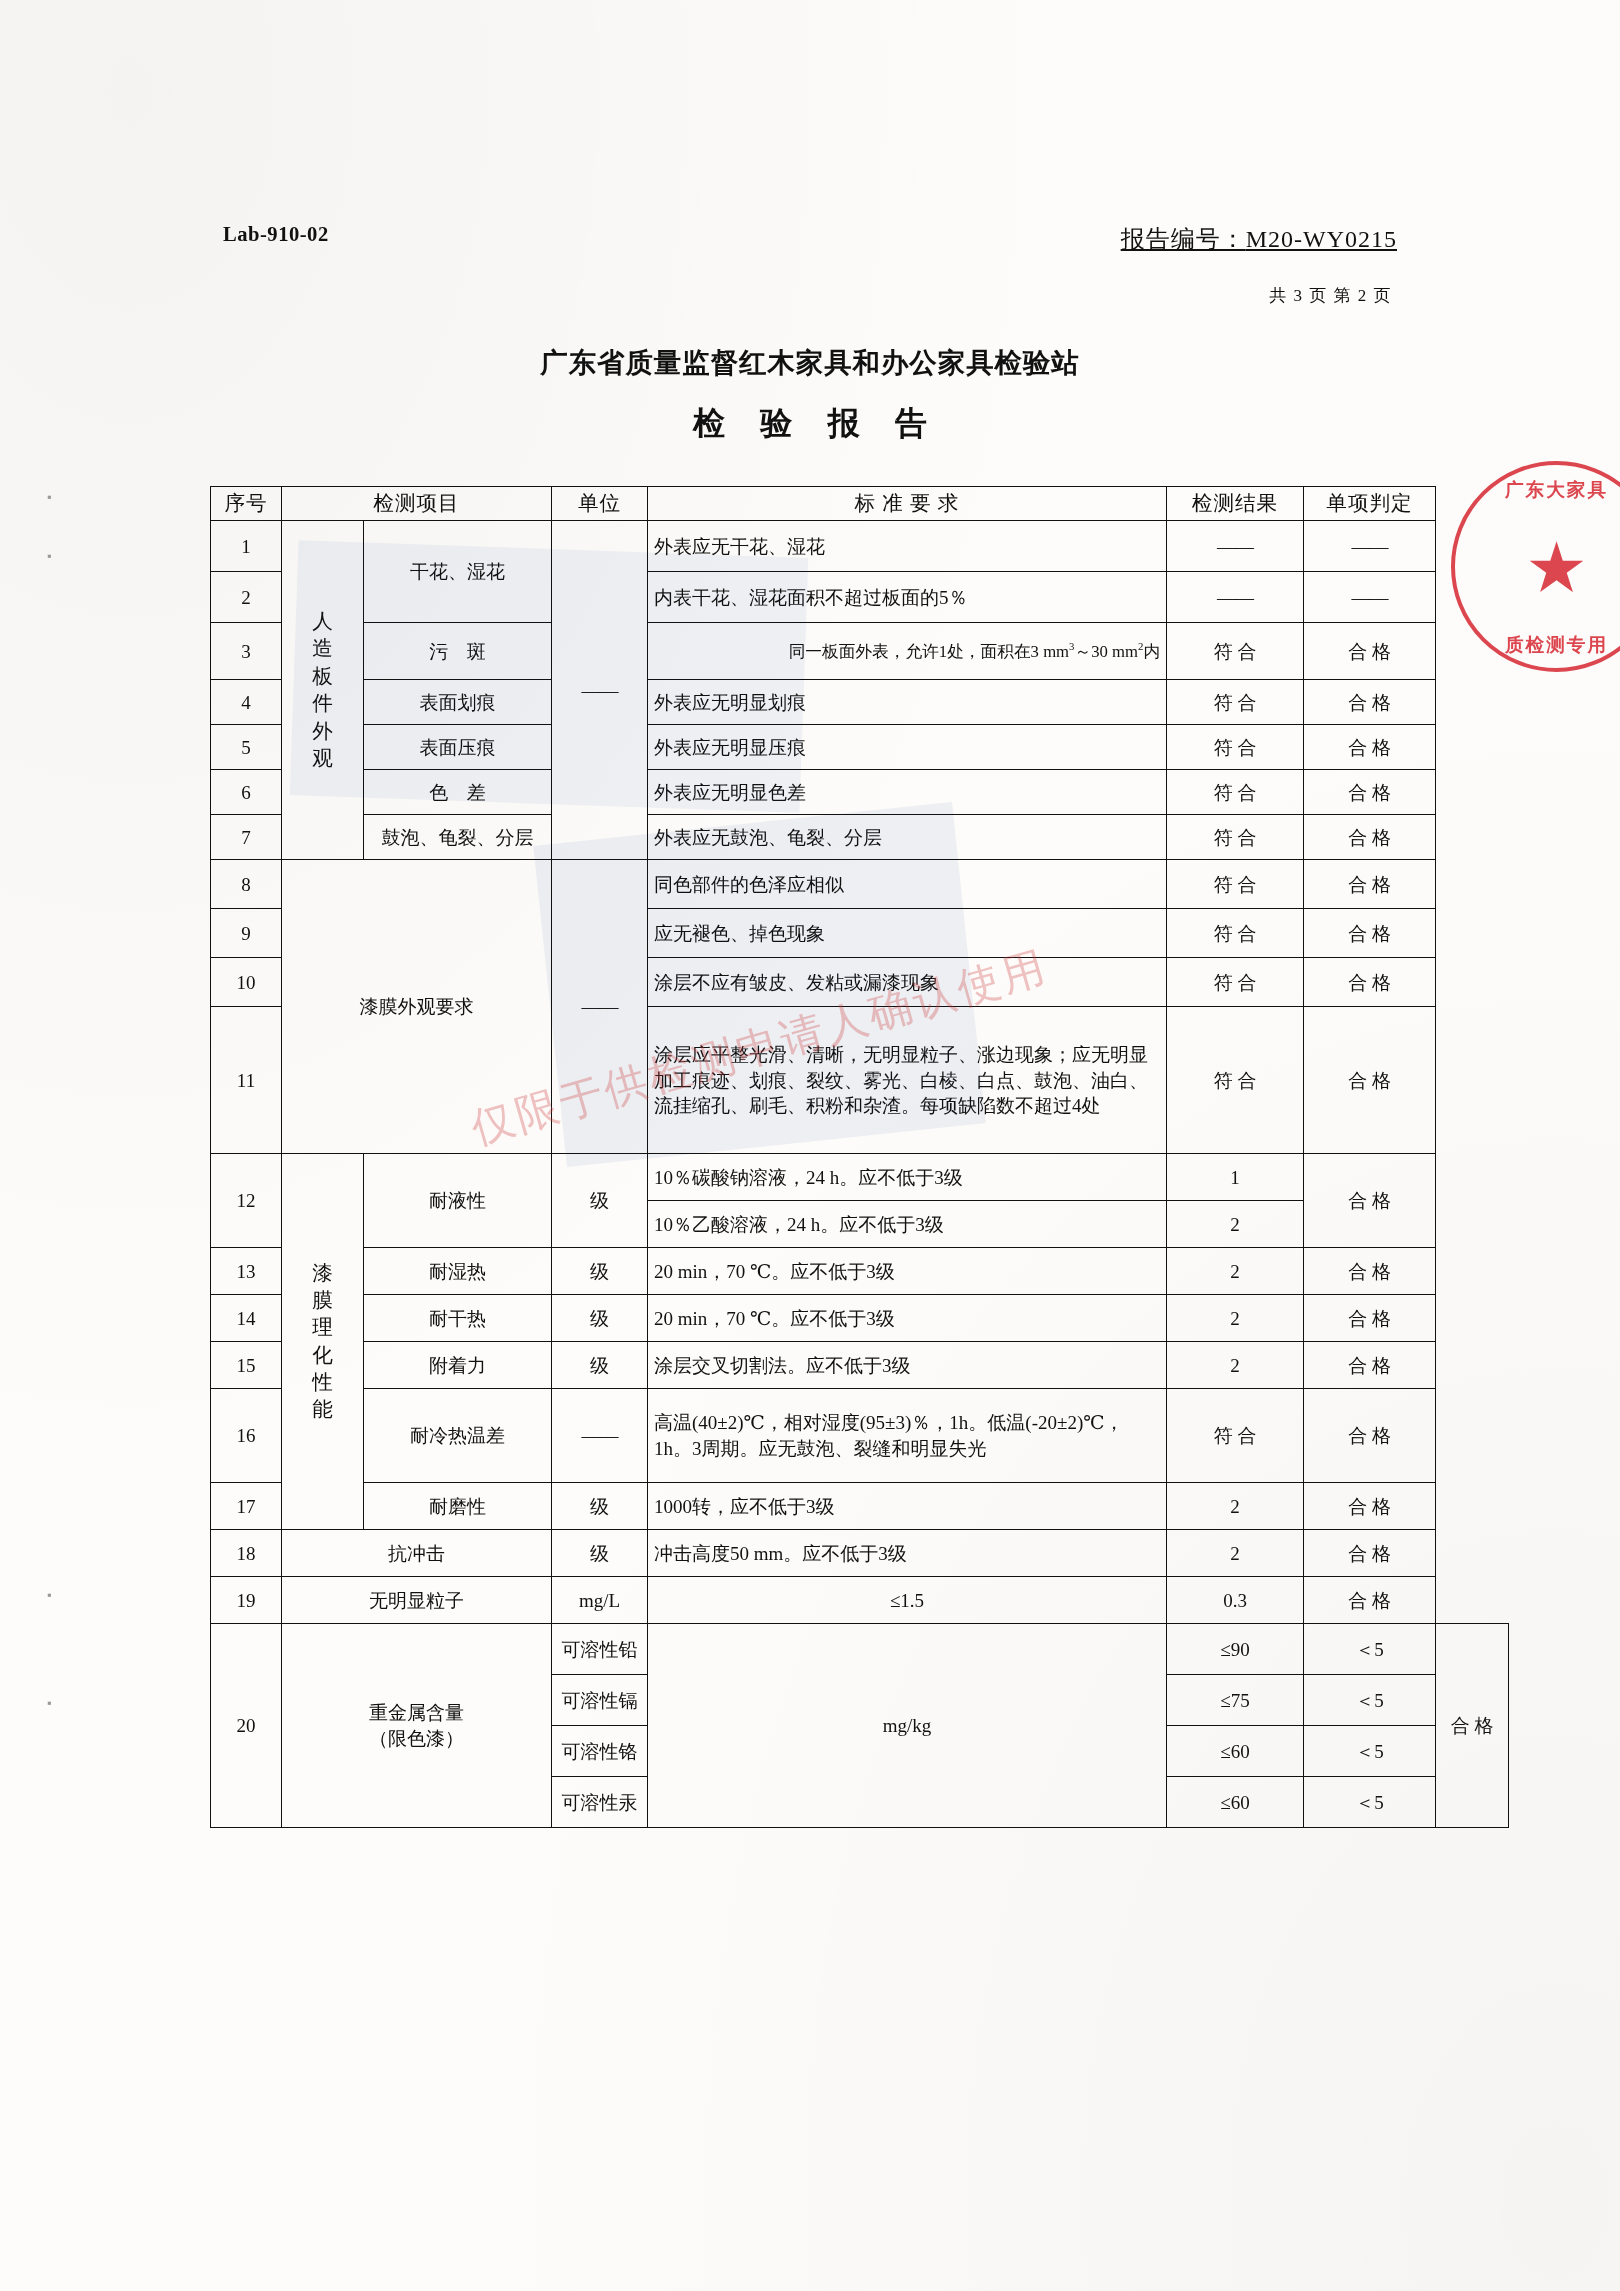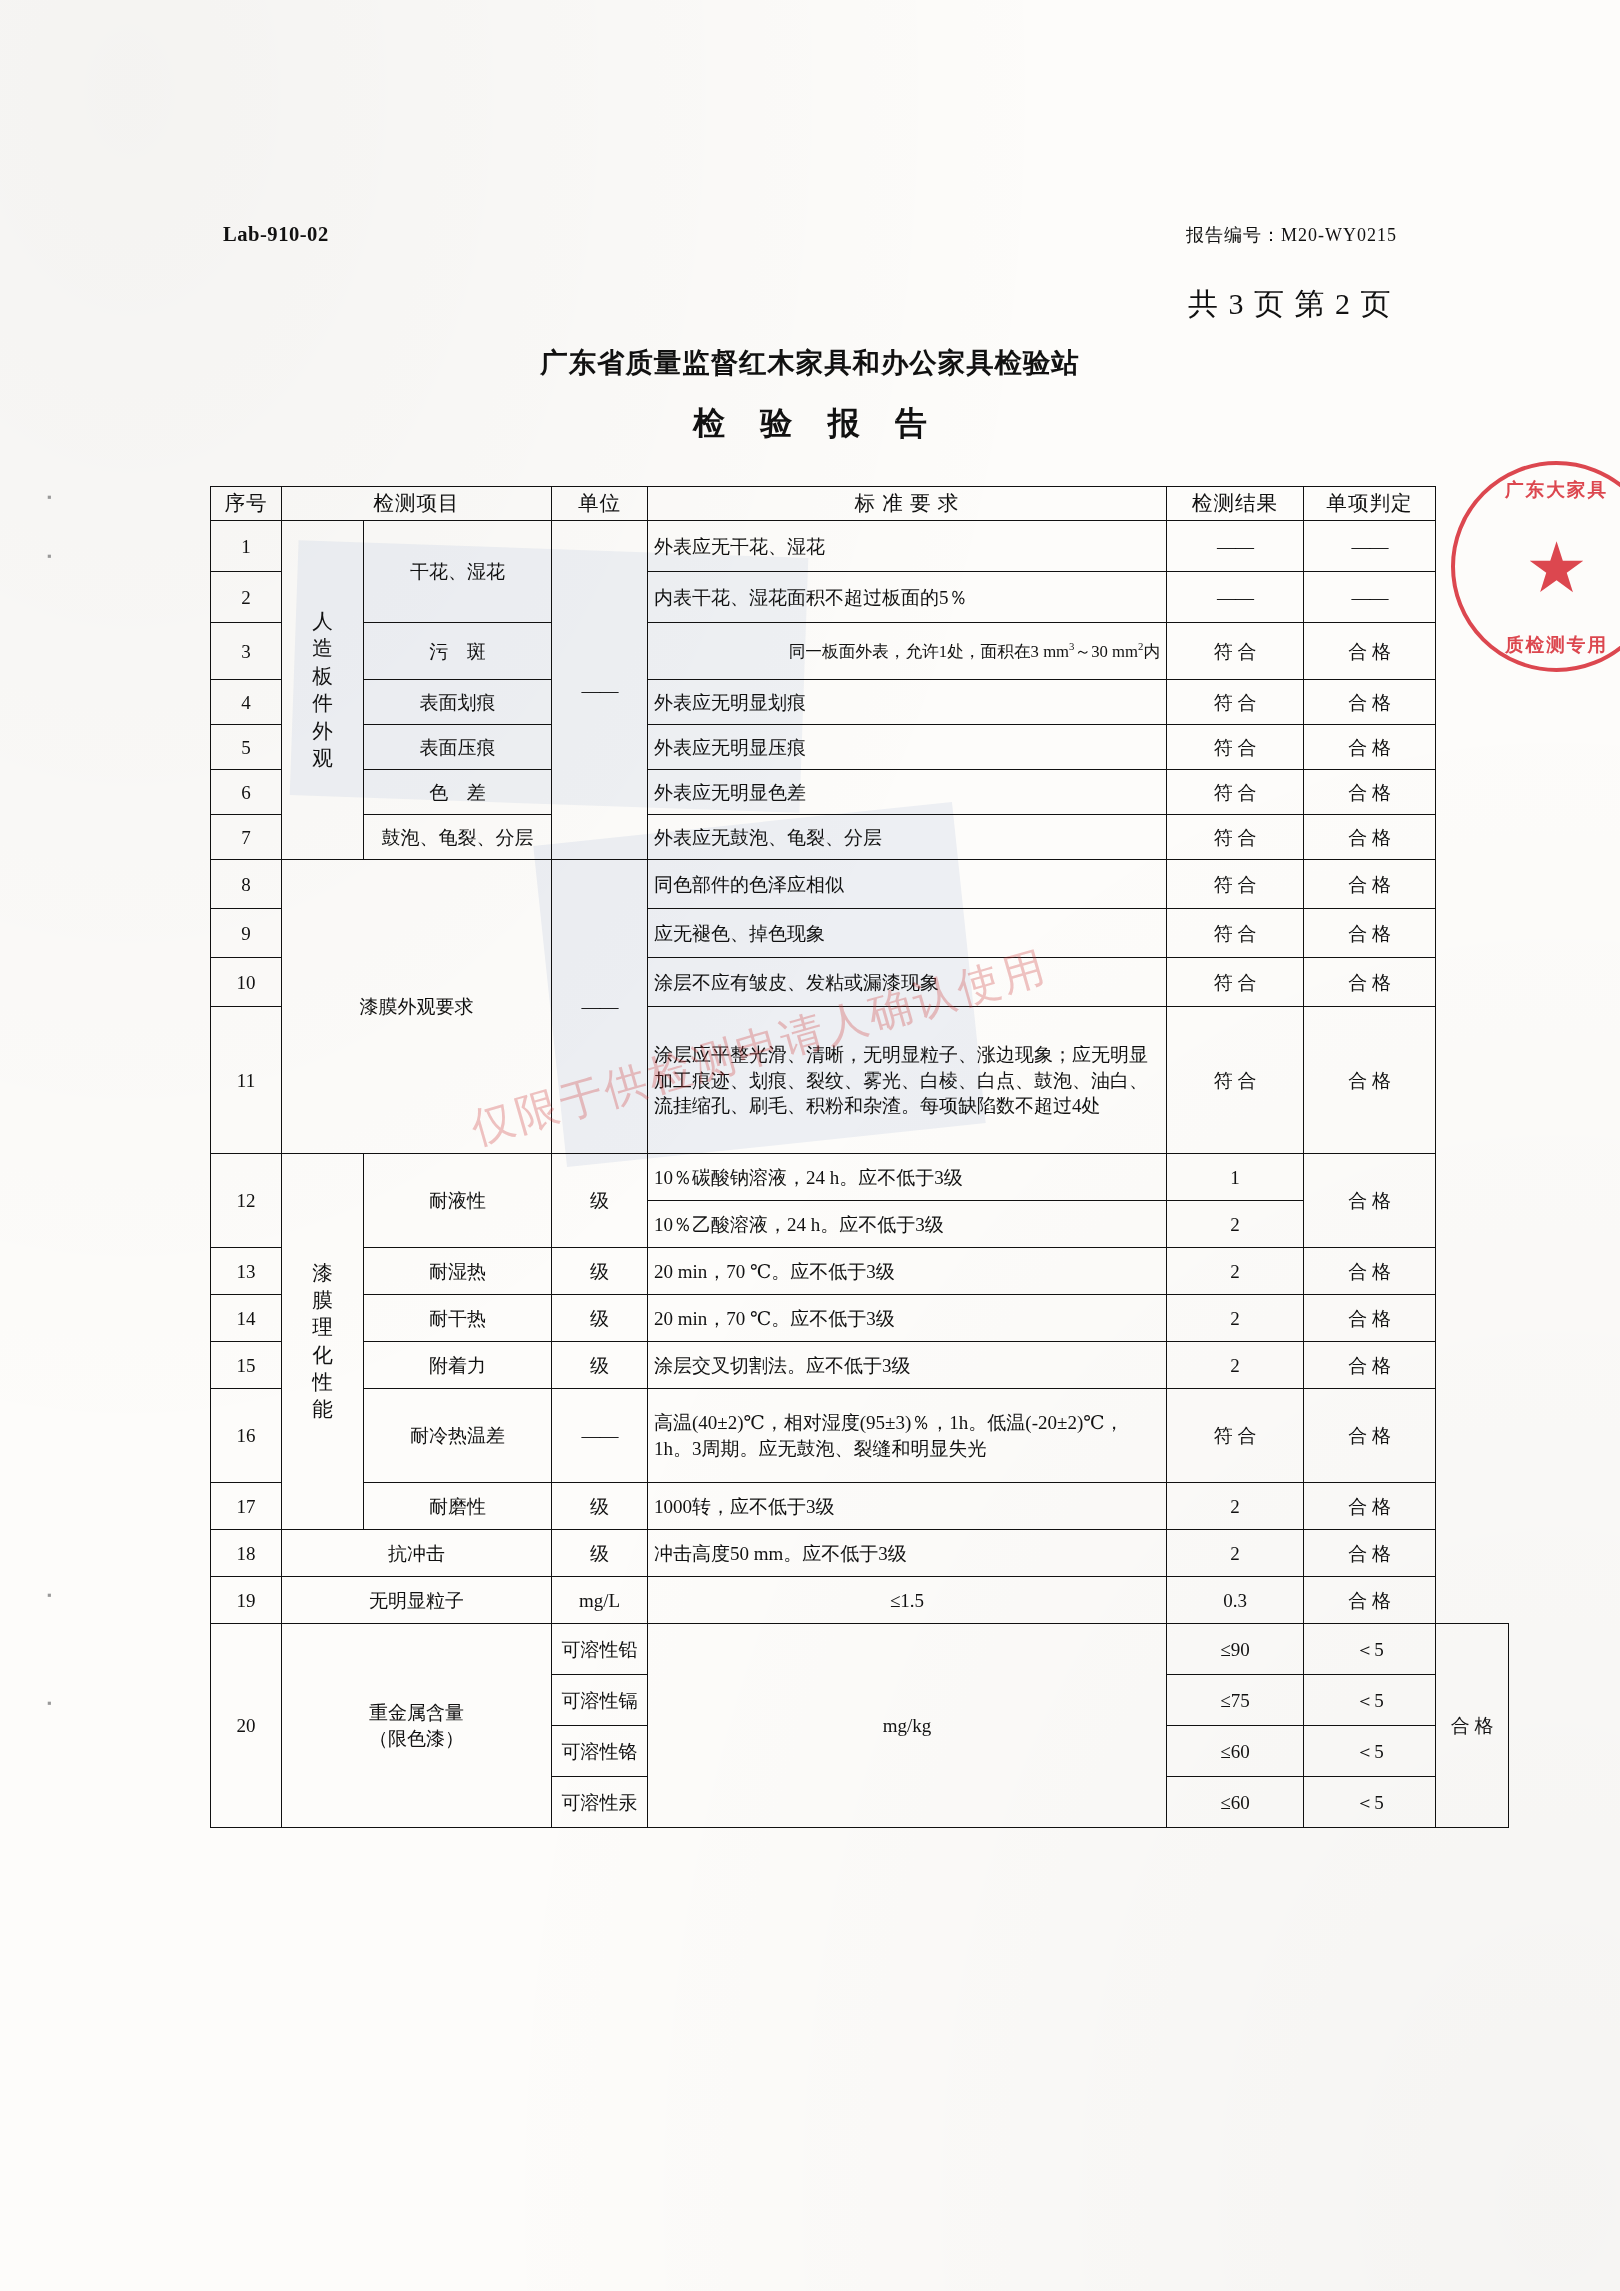--- a/index.html
+++ b/index.html
@@ -37,28 +37,29 @@
     justify-content: space-between;
     align-items: flex-start;
   }
   .doc-code {
     font-family: "Liberation Serif", serif;
     font-weight: bold;
     font-size: 20.6px;
     letter-spacing: 0.5px;
   }
   .report-no {
-    font-size: 18px;
+    font-size: 24px;
     letter-spacing: 1px;
+    text-decoration: underline;
   }
   .page-no {
     position: absolute;
     top: 284px;
     right: 228px;
-    font-size: 30px;
+    font-size: 17px;
     letter-spacing: 1.5px;
     text-align: right;
   }
 
   .station {
     position: absolute;
     top: 345px;
     left: 0;
     right: 0;
     text-align: center;

